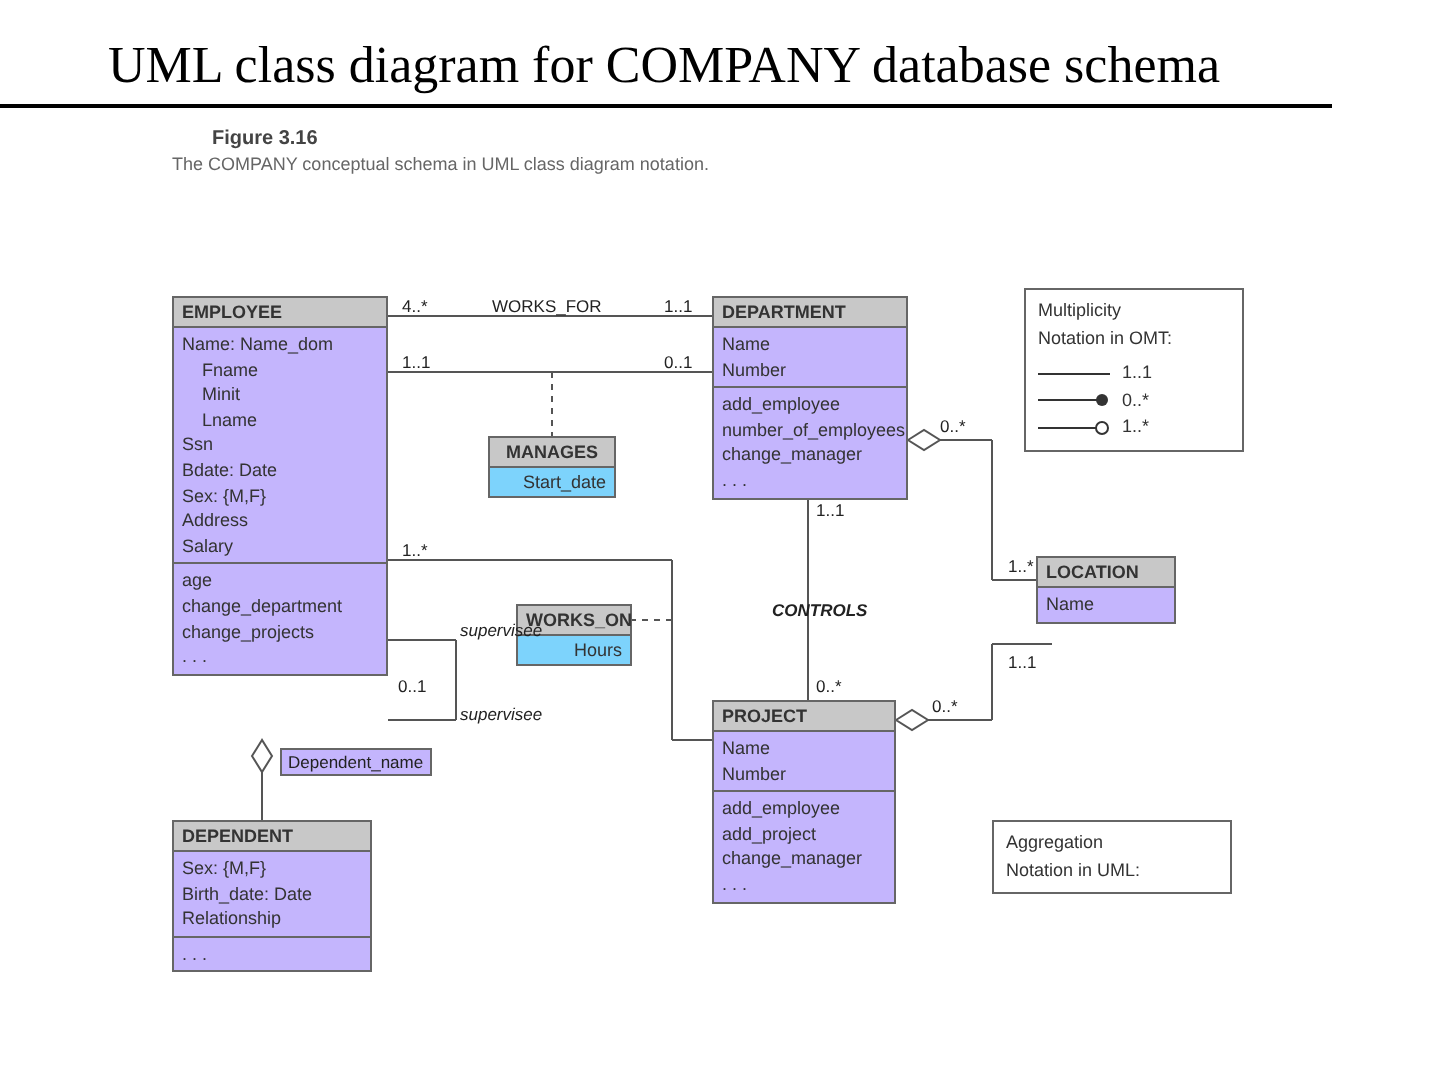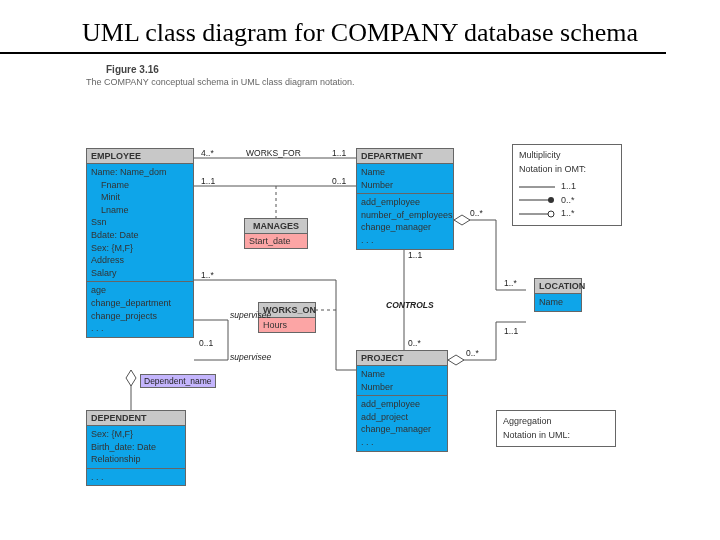--- a/index.html
+++ b/index.html
@@ -1,27 +1,27 @@
 <!DOCTYPE html>
 <html><head>
 <meta charset="utf-8">
 <style>
   * { box-sizing: border-box; margin: 0; padding: 0; }
   body { font-family: "Times New Roman", serif; background: #fff; width: 720px; height: 540px; position: relative; }
-  .title { font-size: 26px; padding: 18px 0 4px 54px; border-bottom: 2px solid #000; margin: 0 54px 0 0; text-align: center; }
+  .title { font-size: 26px; padding: 18px 0 4px 54px; border-bottom: 2px solid #000; margin: 0 54px 0 0; }
   .figlabel { font: bold 10px Arial, sans-serif; color: #444; margin: 10px 0 0 86px; padding-left: 20px; }
   .figcaption { font: 9px Arial, sans-serif; color: #666; margin: 2px 0 0 86px; }
   .canvas { position: absolute; left: 86px; top: 130px; width: 570px; height: 380px; font-family: Arial, sans-serif; font-size: 9px; color: #333; }
-  .class { position: absolute; border: 1px solid #666; background: #0ea5e9; }
+  .class { position: absolute; border: 1px solid #666; background: #c4b5fd; }
   .class .head { background: #c8c8c8; font-weight: bold; padding: 2px 4px; border-bottom: 1px solid #666; }
   .class .sect { padding: 2px 4px; border-bottom: 1px solid #666; line-height: 1.4; }
   .class .sect:last-child { border-bottom: none; }
-  .assoc { position: absolute; border: 1px solid #666; background: #fca5a5; }
+  .assoc { position: absolute; border: 1px solid #666; background: #7dd3fc; }
   .assoc .head { background: #c8c8c8; font-weight: bold; text-align: center; padding: 2px 4px; border-bottom: 1px solid #666; }
-  .assoc .sect { padding: 2px 4px; }
+  .assoc .sect { padding: 2px 4px; text-align: right; }
   .legend { position: absolute; border: 1px solid #666; background: #fff; padding: 4px 6px; line-height: 1.5; }
   .legend .bt { font-weight: normal; }
   svg.lines { position: absolute; left: 0; top: 0; width: 570px; height: 380px; pointer-events: none; }
   .lbl { position: absolute; font-size: 8.5px; color: #222; }
   .lbl.it { font-style: italic; }
   .row { white-space: nowrap; }
 </style>
 </head>
 <body>
 
@@ -92,21 +92,21 @@
     <div class="row">Number</div>
   </div>
   <div class="sect">
     <div class="row">add_employee</div>
     <div class="row">number_of_employees</div>
     <div class="row">change_manager</div>
     <div class="row">. . .</div>
   </div>
 </div>
 
-<div class="class" style="left:448px;top:148px;width:48px">
+<div class="class" style="left:432px;top:148px;width:70px">
   <div class="head">LOCATION</div>
   <div class="sect">
         <div class="row">Name</div>
       </div>
 </div>
 
 <div class="class" style="left:270px;top:220px;width:92px">
   <div class="head">PROJECT</div>
   <div class="sect">
     <div class="row">Name</div>

